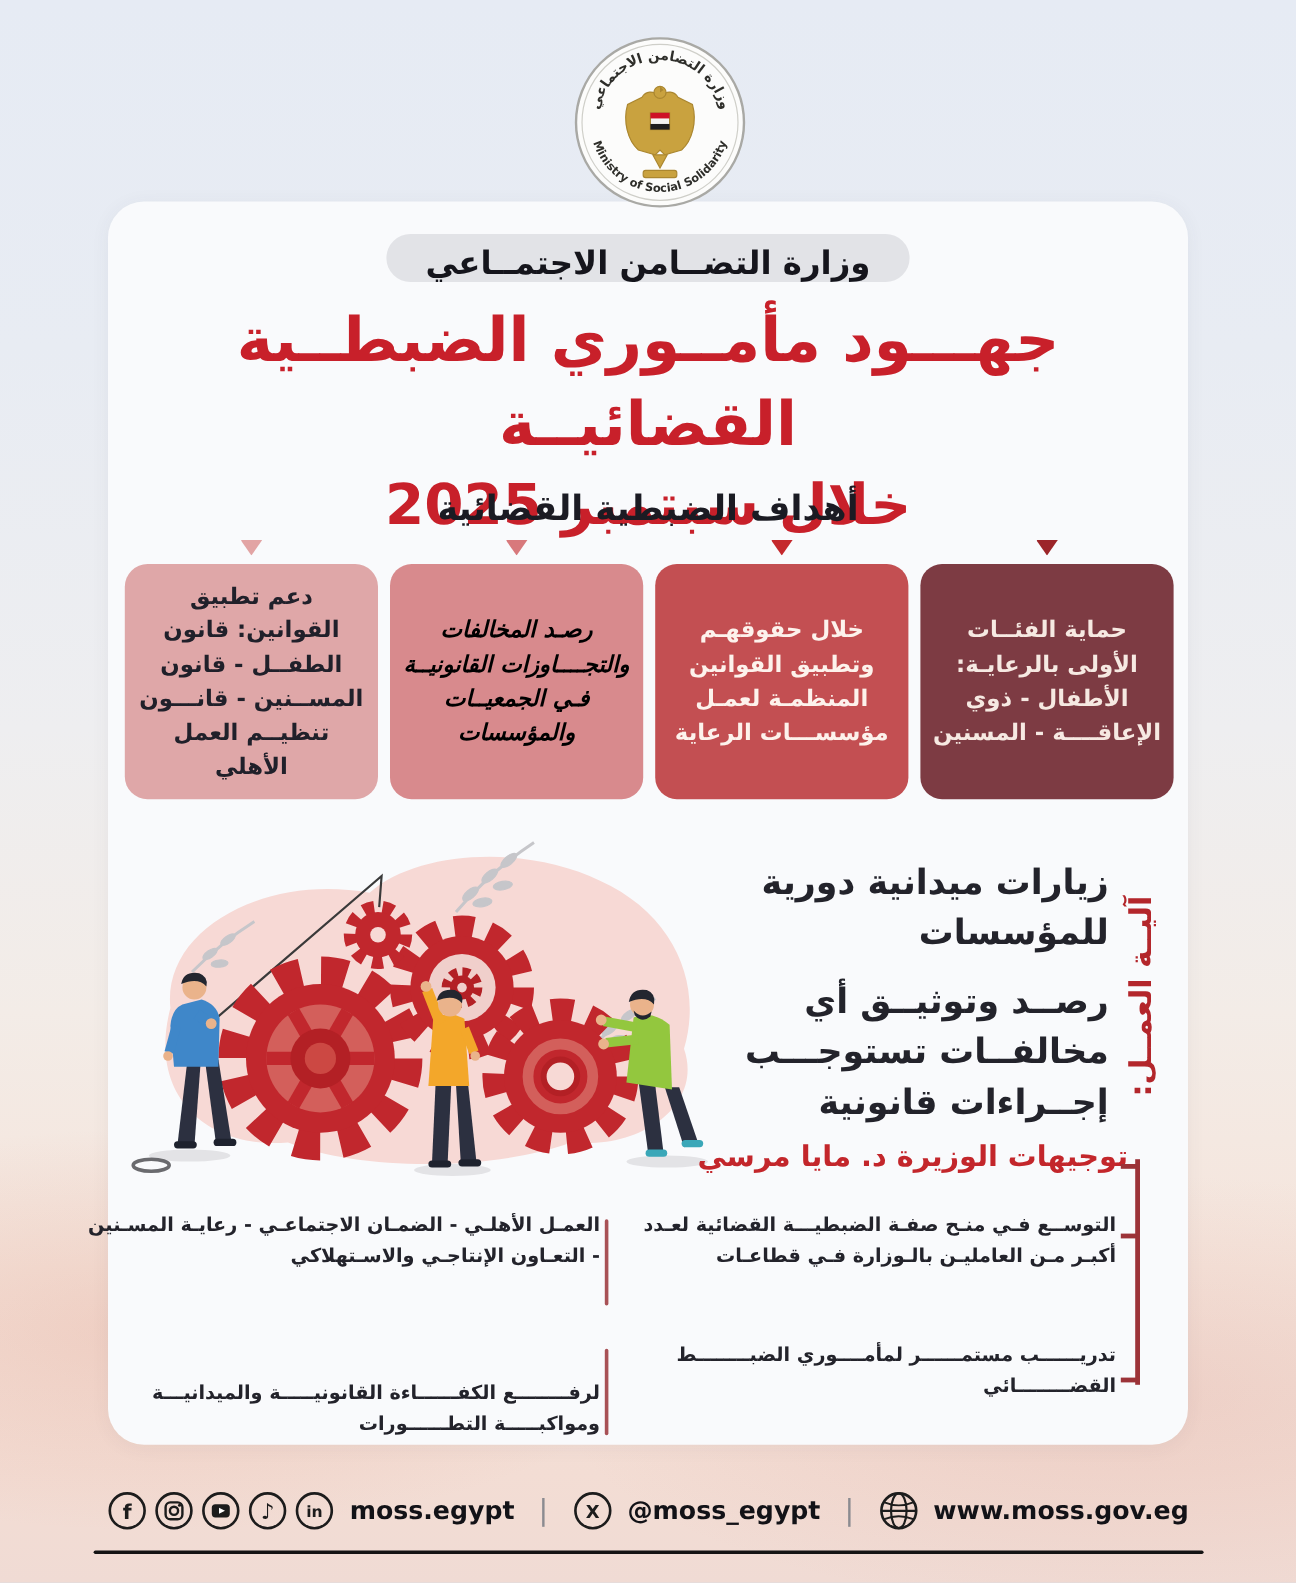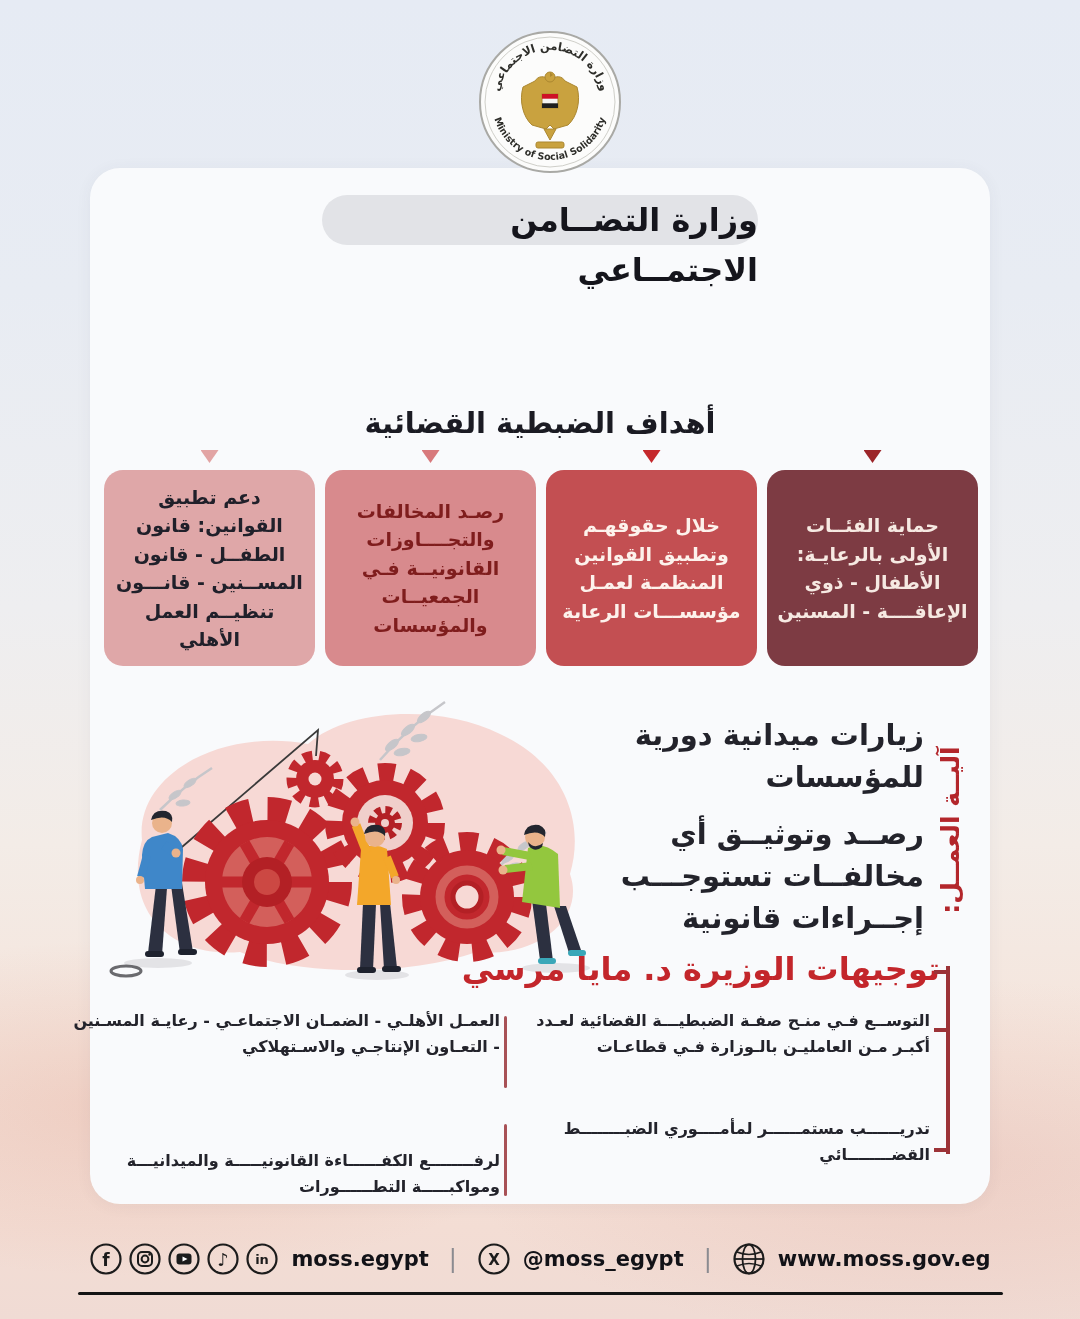--- a/index.html
+++ b/index.html
@@ -13,23 +13,23 @@
       linear-gradient(180deg,#e6ebf4 0%,#e8ecf3 22%,#eeeef0 46%,#f3ece7 64%,#f5e4db 80%,#f3ddd4 93%,#f0dbd4 100%);
   }
   .card{
     position:absolute;left:90px;top:168px;width:900px;height:1036px;
     background:#f9fafc;border-radius:30px;box-shadow:0 2px 16px rgba(60,70,90,.06);
   }
   
   .seal{position:absolute;left:478px;top:30px;width:144px;height:144px;}
   
   .banner{
-    position:absolute;left:322px;top:195px;width:436px;height:50px;border-radius:26px;
-    background:#e2e3e7;color:#15151c;font-weight:bold;font-size:32px;line-height:50px;
-    text-align:right;direction:rtl;
+    position:absolute;left:322px;top:195px;width:436px;height:40px;border-radius:26px;
+    background:#e2e3e7;color:#15151c;font-weight:bold;font-size:27px;line-height:50px;
+    text-align:center;direction:rtl;
   }
   
   .title{position:absolute;left:90px;top:250px;width:900px;text-align:center;direction:rtl;font-weight:bold;}
   .title .l1{font-size:51px;line-height:70px;}
   .title .l2{font-size:47px;line-height:64px;}
   
   .goals-heading{
     position:absolute;left:240px;top:406px;width:600px;text-align:center;direction:rtl;
     font-size:29px;font-weight:bold;color:#1b1b23;
   }
@@ -53,21 +53,21 @@
     direction:rtl;white-space:nowrap;
   }
   .mech-items{
     position:absolute;left:552px;top:714px;width:372px;direction:rtl;text-align:right;
     color:#23232b;font-size:29px;font-weight:bold;line-height:1.45;
   }
   .mech-items .mi{margin-bottom:15px;}
   
   .dir-heading{
     position:absolute;left:412px;top:950px;width:528px;direction:rtl;text-align:right;
-    font-size:32px;font-weight:bold;
+    font-size:24px;font-weight:bold;
   }
   .dir-row{position:absolute;direction:rtl;font-size:16px;font-weight:bold;color:#23232b;line-height:1.6;}
   .dir-right{left:496px;width:434px;text-align:right;}
   .dir-left{left:70px;width:430px;text-align:right;}
   .dir-sep{position:absolute;width:3px;background:#a85156;border-radius:2px;}
   .bracket-line{position:absolute;left:946px;top:966px;width:4px;height:188px;background:#9c3338;}
   .bracket-tick{position:absolute;left:934px;width:13px;height:4px;background:#9c3338;}
   
   .footer{
     position:absolute;left:0;top:1242px;width:1080px;display:flex;direction:ltr;
@@ -105,35 +105,39 @@
       <rect x="64" y="64" width="16" height="14" fill="#f4f4f2" stroke="#ab8730" stroke-width="1"></rect>
       <rect x="64" y="64" width="16" height="4.7" fill="#ce1126"></rect>
       <rect x="64" y="73.3" width="16" height="4.7" fill="#1f1f1f"></rect>
       <polygon points="66,99 72,110 78,99" fill="#c9a23f" stroke="#ab8730" stroke-width="1"></polygon>
       <rect x="58" y="112" width="28" height="6" rx="2" fill="#c9a23f" stroke="#ab8730" stroke-width="1"></rect>
     </g>
   </svg>
 
   <div class="banner">وزارة التضــامن الاجتمــاعي</div>
 
+  <div class="title">
+    <div class="l1" style="color: rgb(200, 32, 42);">جهـــود مأمــوري الضبطــية القضائيــة</div>
+    <div class="l2" style="color: rgb(200, 32, 42);">خلال سبتمبر 2025</div>
+  </div>
 
   <div class="goals-heading">أهداف الضبطية القضائية</div>
 
   <div class="boxes">
     <div class="box-col">
       <span class="tri" style="background-color: rgb(156, 37, 41);"></span>
       <div class="goal-box" style="background-color: rgb(125, 59, 67); color: rgb(246, 233, 226);">حماية الفئــات الأولى بالرعايـة: الأطفال - ذوي الإعاقــــة - المسنين</div>
     </div>
     <div class="box-col">
       <span class="tri" style="background-color: rgb(197, 40, 44);"></span>
       <div class="goal-box" style="background-color: rgb(195, 79, 82); color: rgb(253, 242, 236);">خلال حقوقهـم وتطبيق القوانين المنظمـة لعمـل مؤسســـات الرعاية</div>
     </div>
     <div class="box-col">
       <span class="tri" style="background-color: rgb(216, 121, 124);"></span>
-      <div class="goal-box" style="background-color: rgb(216, 138, 141); color: #7f1d1d;">رصـد المخالفات والتجــــاوزات القانونيــة فـي الجمعيــات والمؤسسات</div>
+      <div class="goal-box" style="background-color: rgb(216, 138, 141); color: #000000; font-style: italic;">رصـد المخالفات والتجــــاوزات القانونيــة فـي الجمعيــات والمؤسسات</div>
     </div>
     <div class="box-col">
       <span class="tri" style="background-color: rgb(226, 164, 164);"></span>
       <div class="goal-box" style="background-color: rgb(223, 167, 168); color: rgb(32, 32, 42); border-radius: 19px;">دعم تطبيق القوانين: قانون الطفــل - قانون المســنين - قانـــون تنظيــم العمل الأهلي</div>
     </div>
   </div>
 
   <svg class="illus" viewBox="0 0 522 304">
     <path d="M62,150 C55,85 140,38 228,54 C268,18 360,14 420,44 C482,72 506,130 490,184 C506,230 456,268 396,262 C330,286 220,286 160,262 C96,268 42,226 62,150 Z" fill="#f7d9d5"></path>
 

